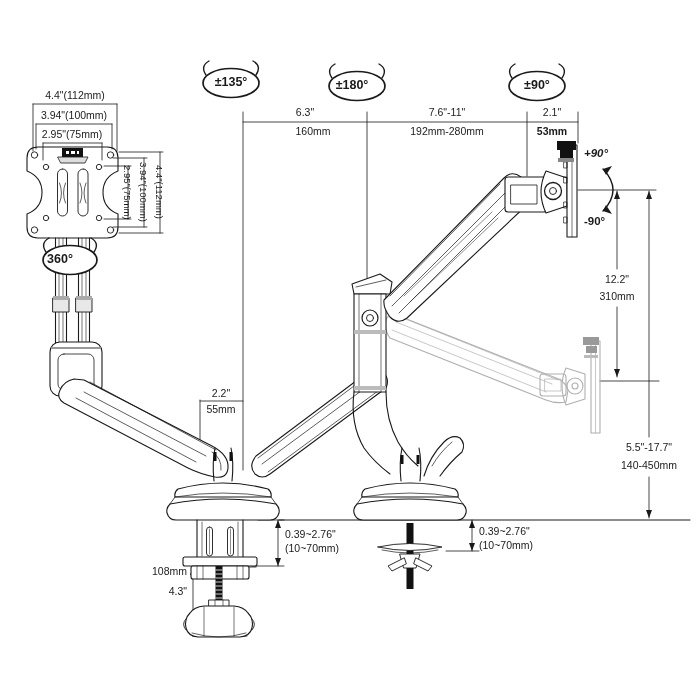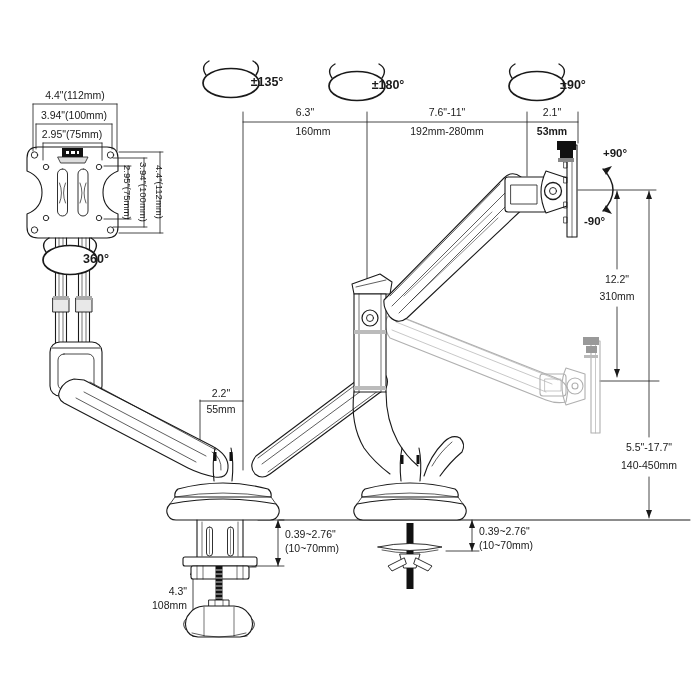--- a/index.html
+++ b/index.html
@@ -2,21 +2,21 @@
 <html><head>
 <meta charset="utf-8">
 <style>
   html,body{margin:0;padding:0;background:#fff;}
   #canvas{position:relative;width:700px;height:700px;background:#fff;overflow:hidden;
           font-family:"Liberation Sans",sans-serif;color:#1a1a1a;}
   #art{position:absolute;left:0;top:0;}
   .lbl{position:absolute;font-size:10.5px;line-height:12px;white-space:nowrap;}
   .c{text-align:center;}
   .r{text-align:right;}
-  .rot{font-weight:bold;font-size:12.5px;text-align:center;margin-left:36px;}
+  .rot{font-weight:bold;font-size:12.5px;text-align:center;}
   .tilt{font-weight:bold;font-size:11.5px;}
   .v{display:flex;align-items:center;justify-content:center;
      writing-mode:vertical-rl;font-size:9.5px;white-space:nowrap;}
 </style>
 </head>
 <body>
 
 <div id="canvas">
 
 <svg id="art" width="700" height="700" viewBox="0 0 700 700">
@@ -272,33 +272,33 @@
 <div class="lbl rot" style="left:329px;top:79px;width:46px;">±180°</div>
 <div class="lbl rot" style="left:509px;top:79px;width:56px;">±90°</div>
 
 <div class="lbl c" style="left:245px;top:106px;width:120px;">6.3"</div>
 <div class="lbl c" style="left:245px;top:125px;width:136px;">160mm</div>
 <div class="lbl c" style="left:387px;top:106px;width:120px;">7.6"-11"</div>
 <div class="lbl c" style="left:387px;top:125px;width:120px;">192mm-280mm</div>
 <div class="lbl c" style="left:512px;top:106px;width:80px;">2.1"</div>
 <div class="lbl c" style="left:512px;top:125px;width:80px;font-weight:bold;">53mm</div>
 
-<div class="lbl tilt" style="left:603px;top:147px;width:40px;">+90°</div>
+<div class="lbl tilt" style="left:584px;top:147px;width:40px;font-style:italic;">+90°</div>
 <div class="lbl tilt" style="left:584px;top:215px;width:40px;">-90°</div>
 
 <div class="lbl c" style="left:587px;top:273px;width:60px;">12.2"</div>
 <div class="lbl c" style="left:587px;top:290px;width:60px;">310mm</div>
 <div class="lbl c" style="left:609px;top:441px;width:80px;">5.5"-17.7"</div>
 <div class="lbl c" style="left:609px;top:459px;width:80px;">140-450mm</div>
 
 <div class="lbl c" style="left:196px;top:387px;width:50px;">2.2"</div>
 <div class="lbl c" style="left:196px;top:403px;width:50px;">55mm</div>
 
 <div class="lbl" style="left:285px;top:528px;">0.39~2.76"</div>
 <div class="lbl" style="left:285px;top:542px;">(10~70mm)</div>
 
 <div class="lbl r" style="left:140px;top:585px;width:47px;">4.3"</div>
-<div class="lbl r" style="left:140px;top:599px;width:47px;">108mm</div>
+<div class="lbl r" style="left:140px;top:565px;width:47px;">108mm</div>
 
 <div class="lbl" style="left:479px;top:525px;">0.39~2.76"</div>
 <div class="lbl" style="left:479px;top:539px;">(10~70mm)</div>
 
 </div>
 
 </body></html>

